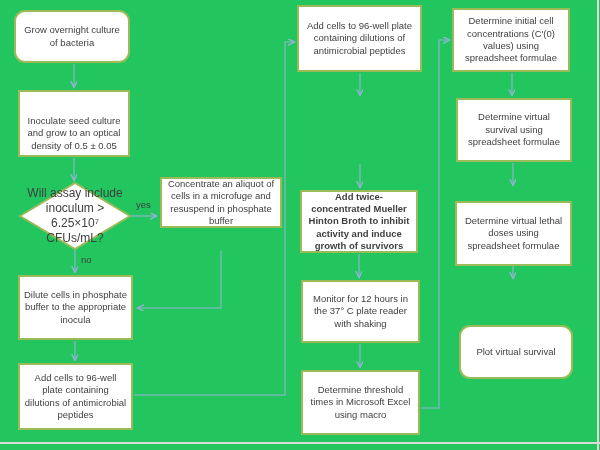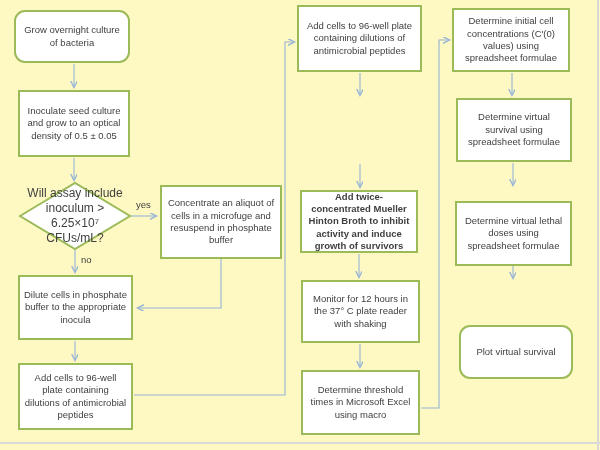--- a/index.html
+++ b/index.html
@@ -1,17 +1,17 @@
 <!DOCTYPE html>
 <html><head>
 <meta charset="utf-8">
 <style>
   html,body{margin:0;padding:0;background:#ffffff;}
   #canvas{
-    position:relative;width:600px;height:450px;background:#fef9c3;
+    position:relative;width:600px;height:450px;background:#22c55e;
     font-family:"Liberation Sans", sans-serif;overflow:hidden;
   }
   #wires{position:absolute;left:0;top:0;z-index:1;}
   .node{
     position:absolute;z-index:2;box-sizing:border-box;
     border:2px solid #9bbb59;background:#ffffff;color:#3f3f3f;
     font-size:9.5px;line-height:1.3;text-align:center;
     display:flex;align-items:center;justify-content:center;
     padding:3px 4px;
   }
@@ -53,32 +53,32 @@
       <path d="M513,163 L513,185" marker-end="url(#arw)"></path>
       <path d="M513,254 L513,278" marker-end="url(#arw)"></path>
     </g>
     <polygon points="20,216 75,183 130,216 75,249" fill="#ffffff" stroke="#9bbb59" stroke-width="2"></polygon>
   </svg>
 
   <div class="node rounded" style="left:14px;top:10px;width:116px;height:53px;">
     <span>Grow overnight culture of bacteria</span>
   </div>
 
-  <div class="node" style="left:18px;top:90px;width:112px;height:67px;">
+  <div class="node" style="left:18px;top:90px;width:112px;height:67px;align-items:flex-end;">
     <span>Inoculate seed culture and grow to an optical density of 0.5 ± 0.05</span>
   </div>
 
   <div class="diamond-text" style="left:24px;top:190px;width:102px;height:52px;">
     <span>Will assay include inoculum &gt; 6.25×10⁷ CFUs/mL?</span>
   </div>
 
   <div class="edge-label" style="left:136px;top:199px;">yes</div>
   <div class="edge-label" style="left:81px;top:254px;">no</div>
 
-  <div class="node" style="left:160px;top:185px;width:122px;height:74px;justify-content:center;">
+  <div class="node" style="left:160px;top:177px;width:122px;height:51px;justify-content:center;">
     <span>Concentrate an aliquot of cells in a microfuge and resuspend in phosphate buffer</span>
   </div>
 
   <div class="node" style="left:18px;top:275px;width:115px;height:65px;">
     <span>Dilute cells in phosphate buffer to the appropriate inocula</span>
   </div>
 
   <div class="node" style="left:18px;top:363px;width:115px;height:67px;">
     <span>Add cells to 96-well plate containing dilutions of antimicrobial peptides</span>
   </div>

